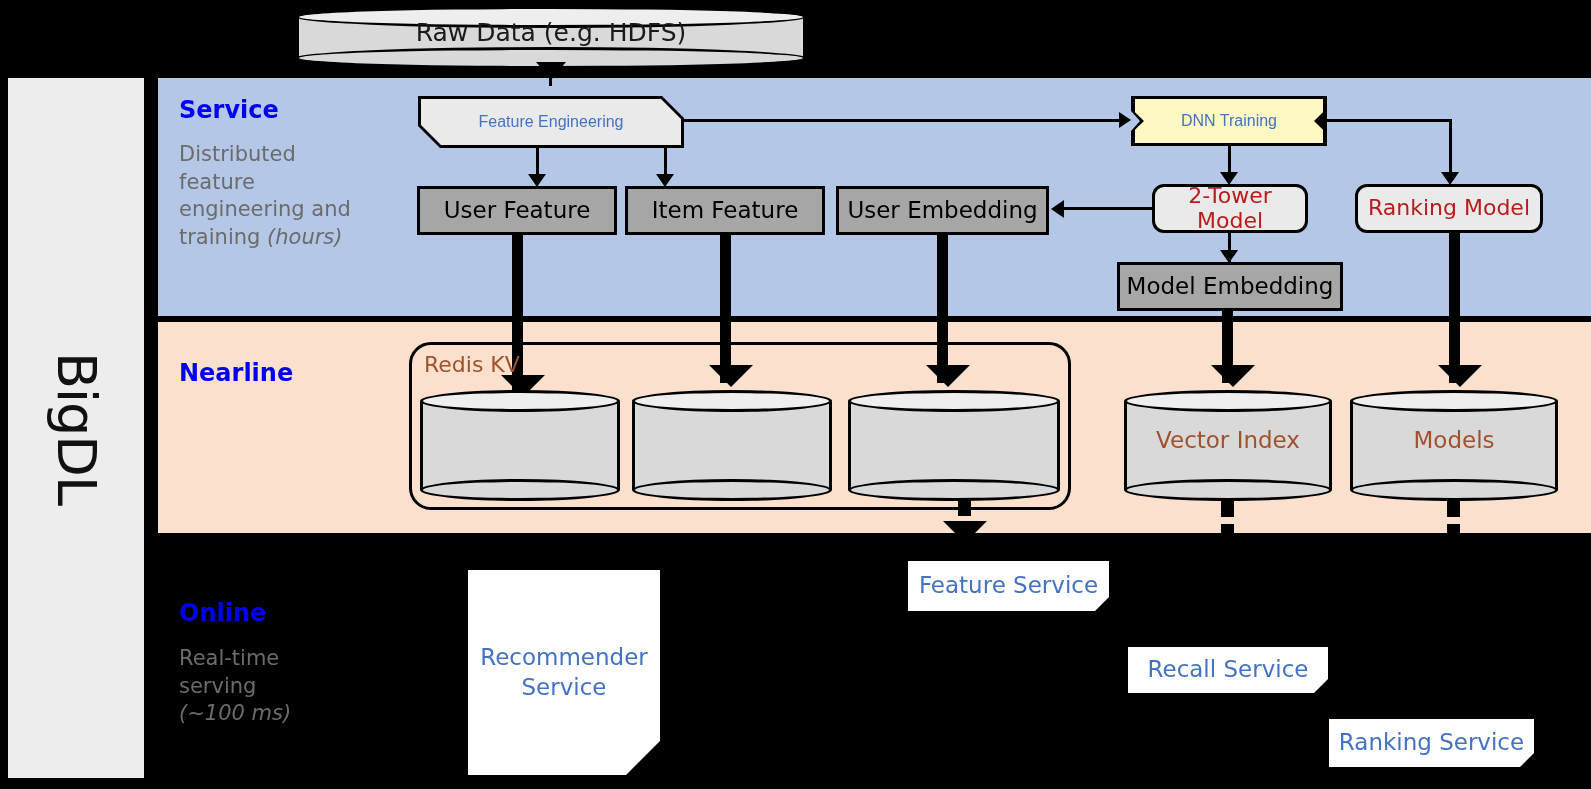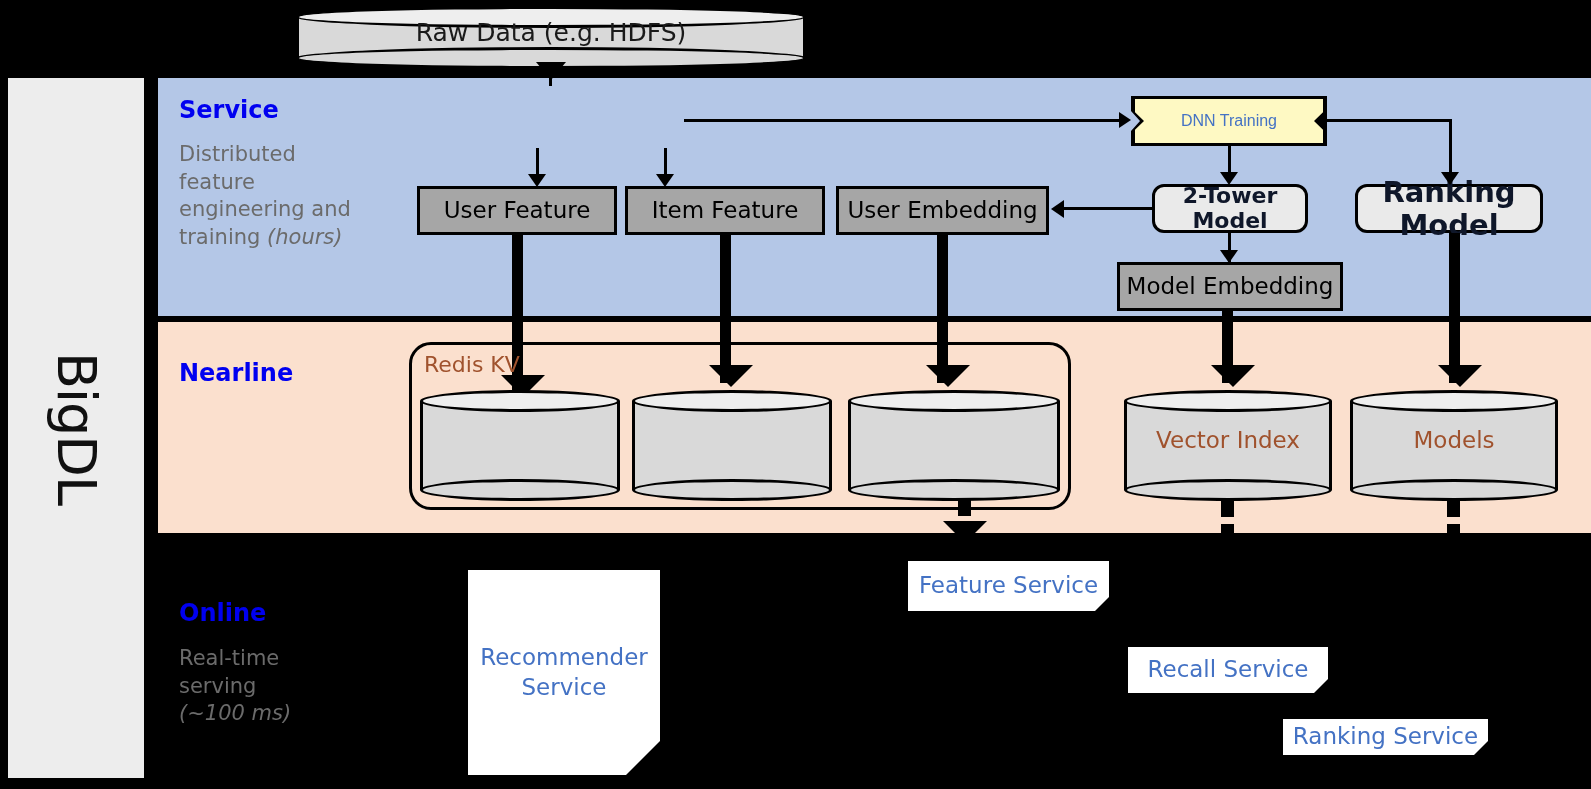--- a/index.html
+++ b/index.html
@@ -28,21 +28,21 @@
   
   .node{position:absolute;box-sizing:border-box;display:flex;align-items:center;
         justify-content:center;text-align:center;border:3px solid #000;}
   .node span{display:block;line-height:1.12;}
 
   .gray-box{background:#a6a6a6;color:#000;font-size:23px;
             font-family:"DejaVu Sans", sans-serif;}
 
   .proc-box{background:#eaeaea;font-size:24px;font-family:"DejaVu Sans", sans-serif;}
   .blue-txt{color:#4472c4;}
-  .green-txt{color:#0f172a;font-weight:bold;}
+  .green-txt{color:#b91c1c;}
 
   
   .bevel{border:none;background:#000;
          clip-path:polygon(0 0, calc(100% - 22px) 0, 100% 22px, 100% 100%, 22px 100%, 0 calc(100% - 22px));}
   .bevel .inner{position:absolute;left:3px;top:3px;right:3px;bottom:3px;background:#eaeaea;
     clip-path:polygon(0 0, calc(100% - 20px) 0, 100% 20px, 100% 100%, 20px 100%, 0 calc(100% - 20px));
     display:flex;align-items:center;justify-content:center;}
 
   
   .notch{border:none;background:#000;
@@ -127,20 +127,25 @@
   <div class="cyl" style="left:296px;top:6px;width:510px;height:52px;">
     <div class="body"></div>
     <div class="bot"></div>
     <div class="top"></div>
     <div class="cap" style="color:#1a1a1a;font-size:25px;">Raw Data (e.g. HDFS)</div>
   </div>
 
   <div class="ln vthin" style="left:549px;top:62px;height:24px;"></div>
   <div class="arrow-d fat" style="left:536px;top:62px;"></div>
 
+  <div class="node bevel" style="left:418px;top:96px;width:266px;height:52px;">
+    <div class="inner">
+        <span class="blue-txt">Feature Engineering</span>
+      </div>
+  </div>
 
   <div class="node notch" style="left:1131px;top:96px;width:196px;height:50px;">
     <div class="inner">
         <span class="blue-txt">DNN Training</span>
       </div>
   </div>
 
   <div class="ln hthin" style="left:684px;top:119px;width:437px;"></div>
   <div class="arrow-r" style="left:1119px;top:112px;"></div>
 
@@ -159,21 +164,21 @@
     <span>User Embedding</span>
   </div>
   <div class="node gray-box" style="left:1117px;top:262px;width:226px;height:49px;">
     <span>Model Embedding</span>
   </div>
 
   <div class="node proc-box round" style="left:1152px;top:184px;width:156px;height:49px;">
     <span class="green-txt" style="font-size:22px;">2-Tower Model</span>
   </div>
   <div class="node proc-box round" style="left:1355px;top:184px;width:188px;height:49px;">
-    <span class="green-txt" style="font-size:29px;">Ranking Model</span>
+    <span class="green-txt" style="font-size:22px;">Ranking Model</span>
   </div>
 
   <div class="ln vthin" style="left:1228px;top:146px;height:30px;"></div>
   <div class="arrow-d" style="left:1220px;top:172px;"></div>
 
   <div class="ln hthin" style="left:1327px;top:119px;width:125px;"></div>
   <div class="ln vthin" style="left:1449px;top:119px;height:57px;"></div>
   <div class="arrow-d" style="left:1441px;top:172px;"></div>
 
   <div class="ln hthin" style="left:1064px;top:207px;width:90px;"></div>
@@ -249,17 +254,17 @@
   </div>
 
   <div class="doc" style="left:864px;top:561px;width:201px;height:50px;margin-left:44px;">
     <span>Feature Service</span>
   </div>
 
   <div class="doc" style="left:1128px;top:647px;width:200px;height:46px;">
     <span>Recall Service</span>
   </div>
 
-  <div class="doc" style="left:1283px;top:719px;width:205px;height:36px;">
+  <div class="doc" style="left:1329px;top:719px;width:205px;height:48px;">
     <span>Ranking Service</span>
   </div>
 
 </div>
 
 </body></html>

